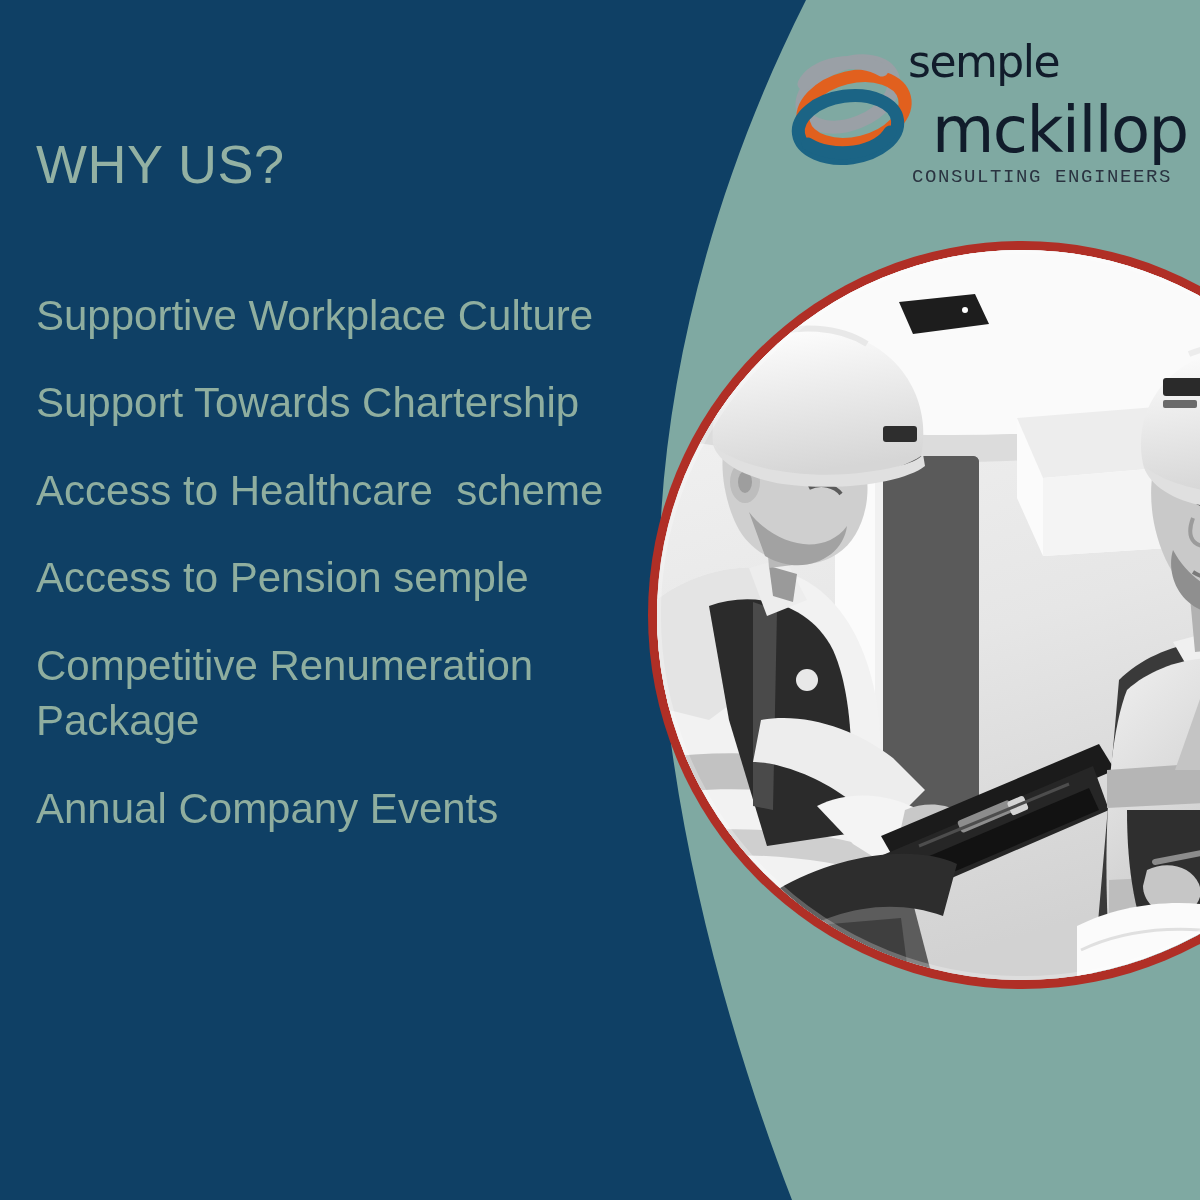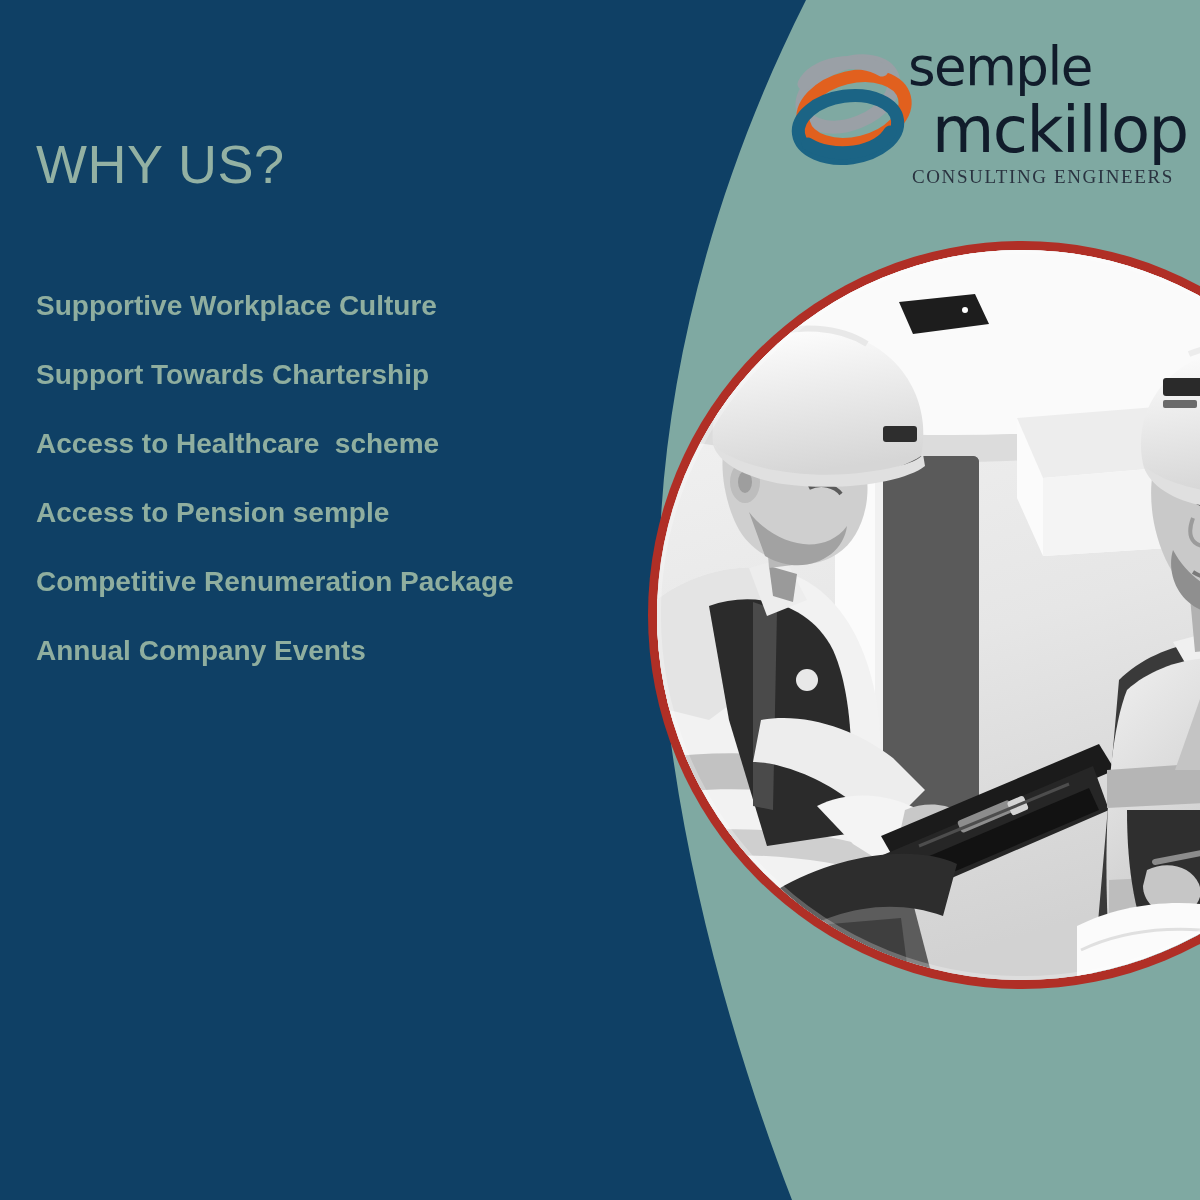--- a/index.html
+++ b/index.html
@@ -47,22 +47,22 @@
   .benefit-list {
     position: absolute;
     left: 0;
     top: 288px;
     width: 640px;
     list-style: none;
     margin: 0;
     padding: 0;
   }
   .benefit-item {
-    font-size: 28px;
-    font-weight: 700;
+    font-size: 42px;
+    font-weight: 400;
     color: #8FAE9F;
     line-height: 1.32;
     margin: 0 0 32px 0;
     white-space: pre-wrap;
   }
 
   
   .logo {
     position: absolute;
     left: 786px;
@@ -86,27 +86,27 @@
   }
   .logo-line1, .logo-line2 {
     position: absolute;
     left: 0;
     font-family: "DejaVu Sans", sans-serif;
     font-weight: 400;
     color: #111C2B;
     letter-spacing: -1.5px;
     line-height: 1;
   }
-  .logo-line1 { top: 16px; font-size: 53px; }
+  .logo-line1 { top: 16px; font-size: 44px; }
   .logo-line2 { top: 74px; font-size: 64px; margin-left: 24px; }
   .logo-sub {
     position: absolute;
     left: 4px;
     top: 142px;
-    font-family: Liberation Serif, serif;
+    font-family: Liberation Mono, monospace;
     font-size: 19px;
     letter-spacing: 1.6px;
     color: #2A3340;
     white-space: nowrap;
   }
 
   
   .photo-ring {
     position: absolute;
     left: 648px;

